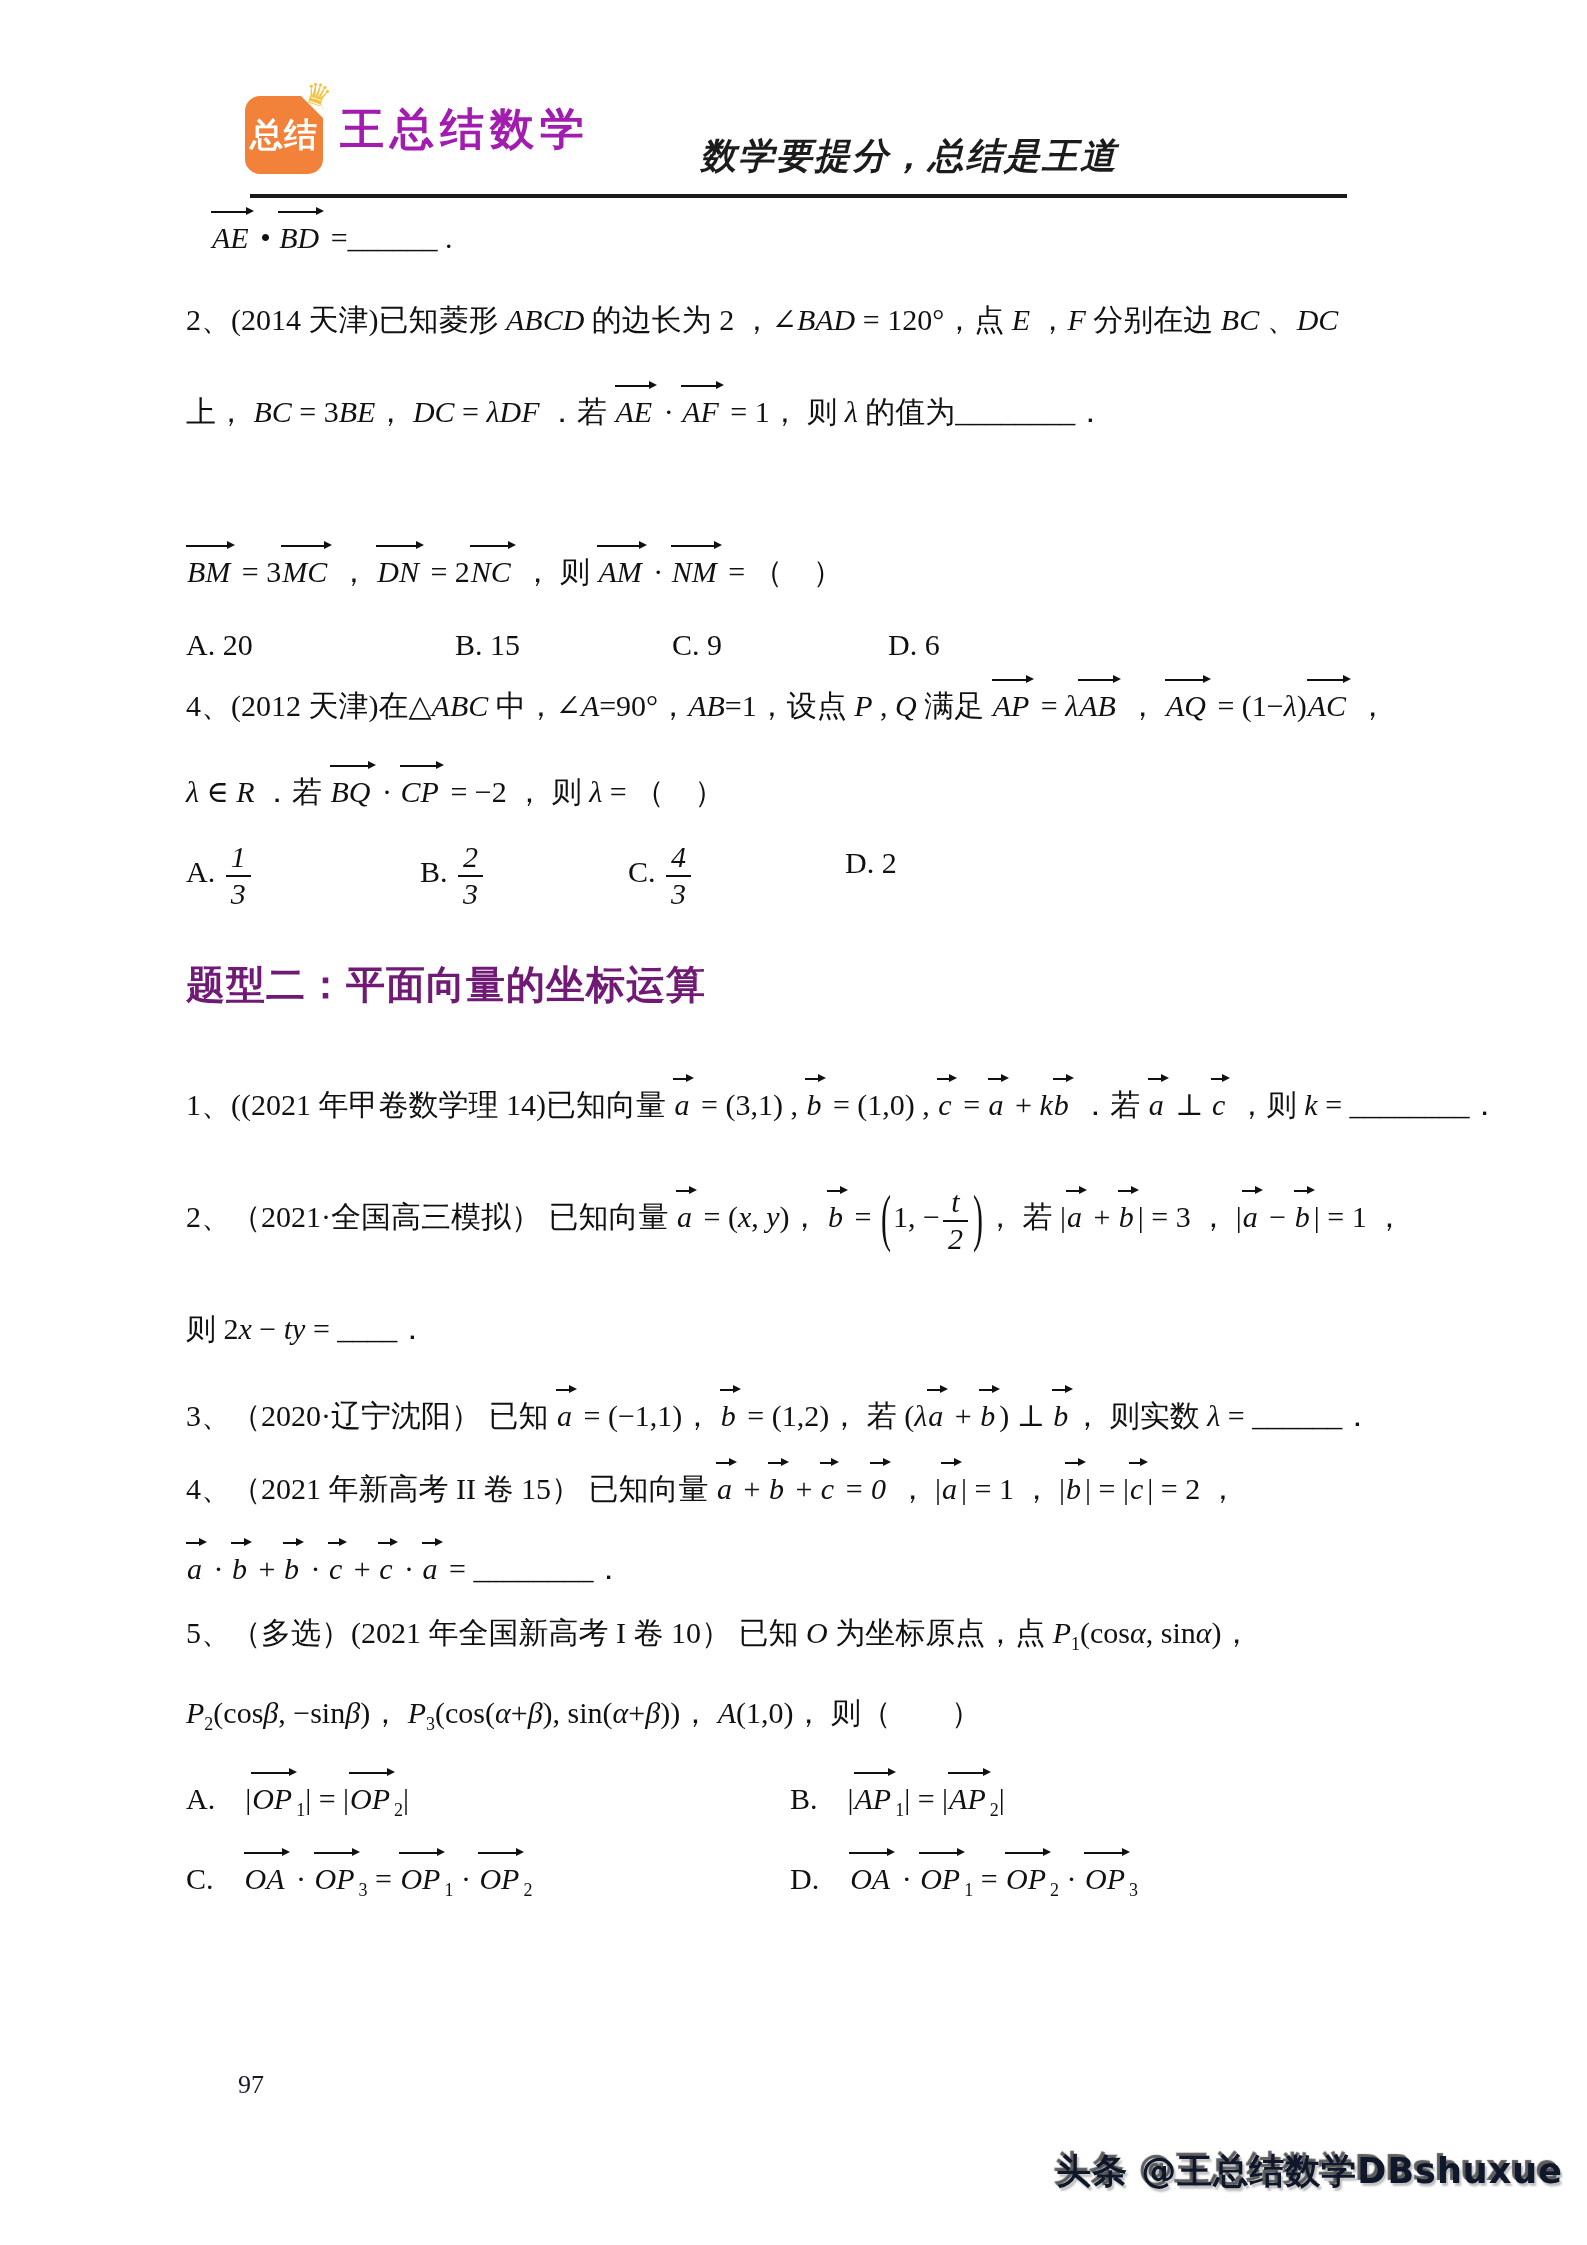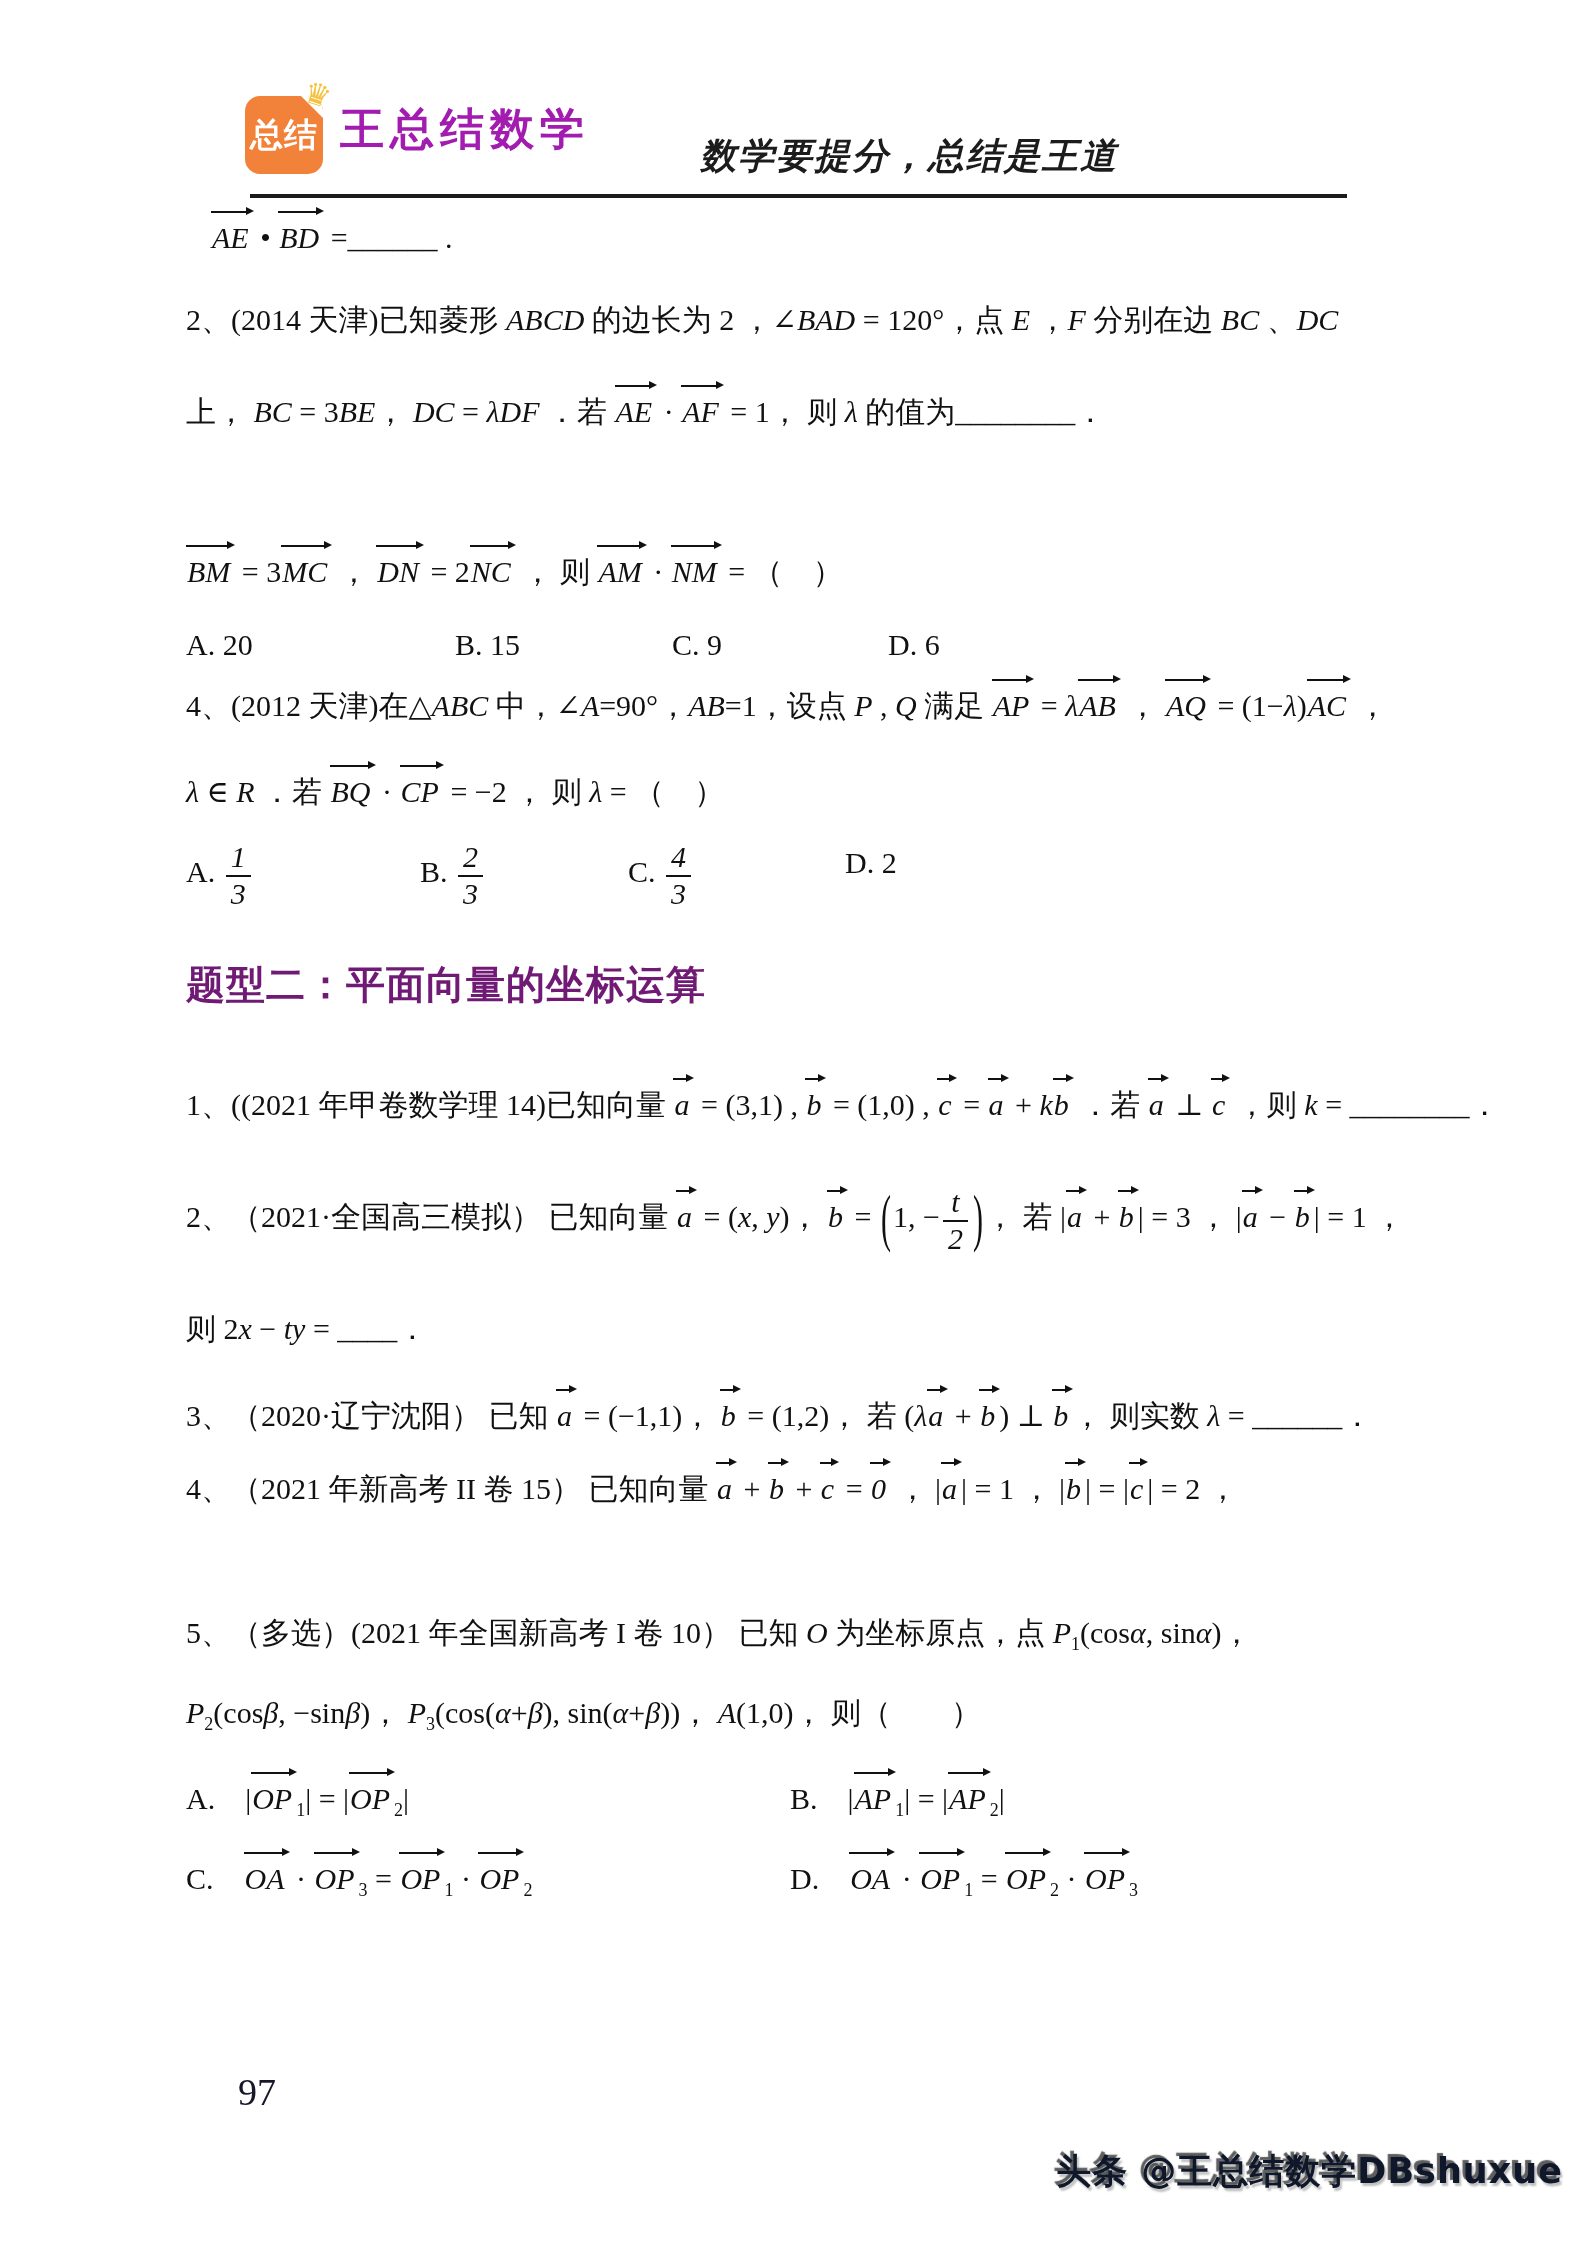--- a/index.html
+++ b/index.html
@@ -81,21 +81,21 @@
   }
   
   .section-title{
     position:absolute;left:186px;top:958px;
     font-family:"DejaVu Sans","Liberation Sans",sans-serif;
     font-weight:bold;font-size:39px;color:#701a75;letter-spacing:1px;
   }
   
   .pagenum{
     position:absolute;left:238px;top:2070px;
-    font-size:38px;color:#18182a;
+    font-size:26px;color:#18182a;
   }
   .watermark{
     position:absolute;right:24px;top:2148px;
     font-family:"DejaVu Sans","Liberation Sans",sans-serif;
     font-weight:bold;font-size:35px;letter-spacing:1px;
     color:#0f172a;white-space:nowrap;
     text-shadow:-3px -3px 1px rgba(75,75,75,0.9), 2px 3px 2px rgba(140,140,140,0.55);
   }
 </style>
 </head>
@@ -149,20 +149,21 @@
 
   <div class="line" style="top:1185px">2、（2021·全国高三模拟） 已知向量 <span class="vec">a</span> = (<em class="mi">x</em>, <em class="mi">y</em>)， <span class="vec">b</span> = <span class="bigp">(</span>1, −<span class="frac">
         <span class="fn">t</span>
         <span class="fd">2</span>
       </span><span class="bigp">)</span>， 若 |<span class="vec">a</span> + <span class="vec">b</span>| = 3 ， |<span class="vec">a</span> − <span class="vec">b</span>| = 1 ，</div>
   <div class="line" style="top:1306px">则 2<em class="mi">x</em> − <em class="mi">ty</em> = ____．</div>
 
   <div class="line" style="top:1393px">3、（2020·辽宁沈阳） 已知 <span class="vec">a</span> = (−1,1)， <span class="vec">b</span> = (1,2)， 若 (<em class="mi">λ</em><span class="vec">a</span> + <span class="vec">b</span>) ⊥ <span class="vec">b</span>， 则实数 <em class="mi">λ</em> = ______．</div>
 
   <div class="line" style="top:1466px">4、（2021 年新高考 II 卷 15） 已知向量 <span class="vec">a</span> + <span class="vec">b</span> + <span class="vec">c</span> = <span class="vec">0</span> ， |<span class="vec">a</span>| = 1 ， |<span class="vec">b</span>| = |<span class="vec">c</span>| = 2 ，</div>
+  <div class="line" style="top:1546px"><span class="vec">a</span> · <span class="vec">b</span> + <span class="vec">b</span> · <span class="vec">c</span> + <span class="vec">c</span> · <span class="vec">a</span> = ________．</div>
 
   <div class="line" style="top:1610px">5、（多选）(2021 年全国新高考 I 卷 10） 已知 <em class="mi">O</em> 为坐标原点，点 <em class="mi">P</em><sub class="ms">1</sub>(cos<em class="mi">α</em>, sin<em class="mi">α</em>)，</div>
   <div class="line" style="top:1690px"><em class="mi">P</em><sub class="ms">2</sub>(cos<em class="mi">β</em>, −sin<em class="mi">β</em>)， <em class="mi">P</em><sub class="ms">3</sub>(cos(<em class="mi">α</em>+<em class="mi">β</em>), sin(<em class="mi">α</em>+<em class="mi">β</em>))， <em class="mi">A</em>(1,0)， 则（　　）</div>
   <div class="line" style="top:1776px">
     <span class="opt" style="left:0">A.　|<span class="vec">OP</span><sub class="ms">1</sub>| = |<span class="vec">OP</span><sub class="ms">2</sub>|</span>
     <span class="opt" style="left:604px">B.　|<span class="vec">AP</span><sub class="ms">1</sub>| = |<span class="vec">AP</span><sub class="ms">2</sub>|</span>
   </div>
   <div class="line" style="top:1856px">
     <span class="opt" style="left:0">C.　<span class="vec">OA</span> · <span class="vec">OP</span><sub class="ms">3</sub> = <span class="vec">OP</span><sub class="ms">1</sub> · <span class="vec">OP</span><sub class="ms">2</sub></span>
     <span class="opt" style="left:604px">D.　<span class="vec">OA</span> · <span class="vec">OP</span><sub class="ms">1</sub> = <span class="vec">OP</span><sub class="ms">2</sub> · <span class="vec">OP</span><sub class="ms">3</sub></span>

